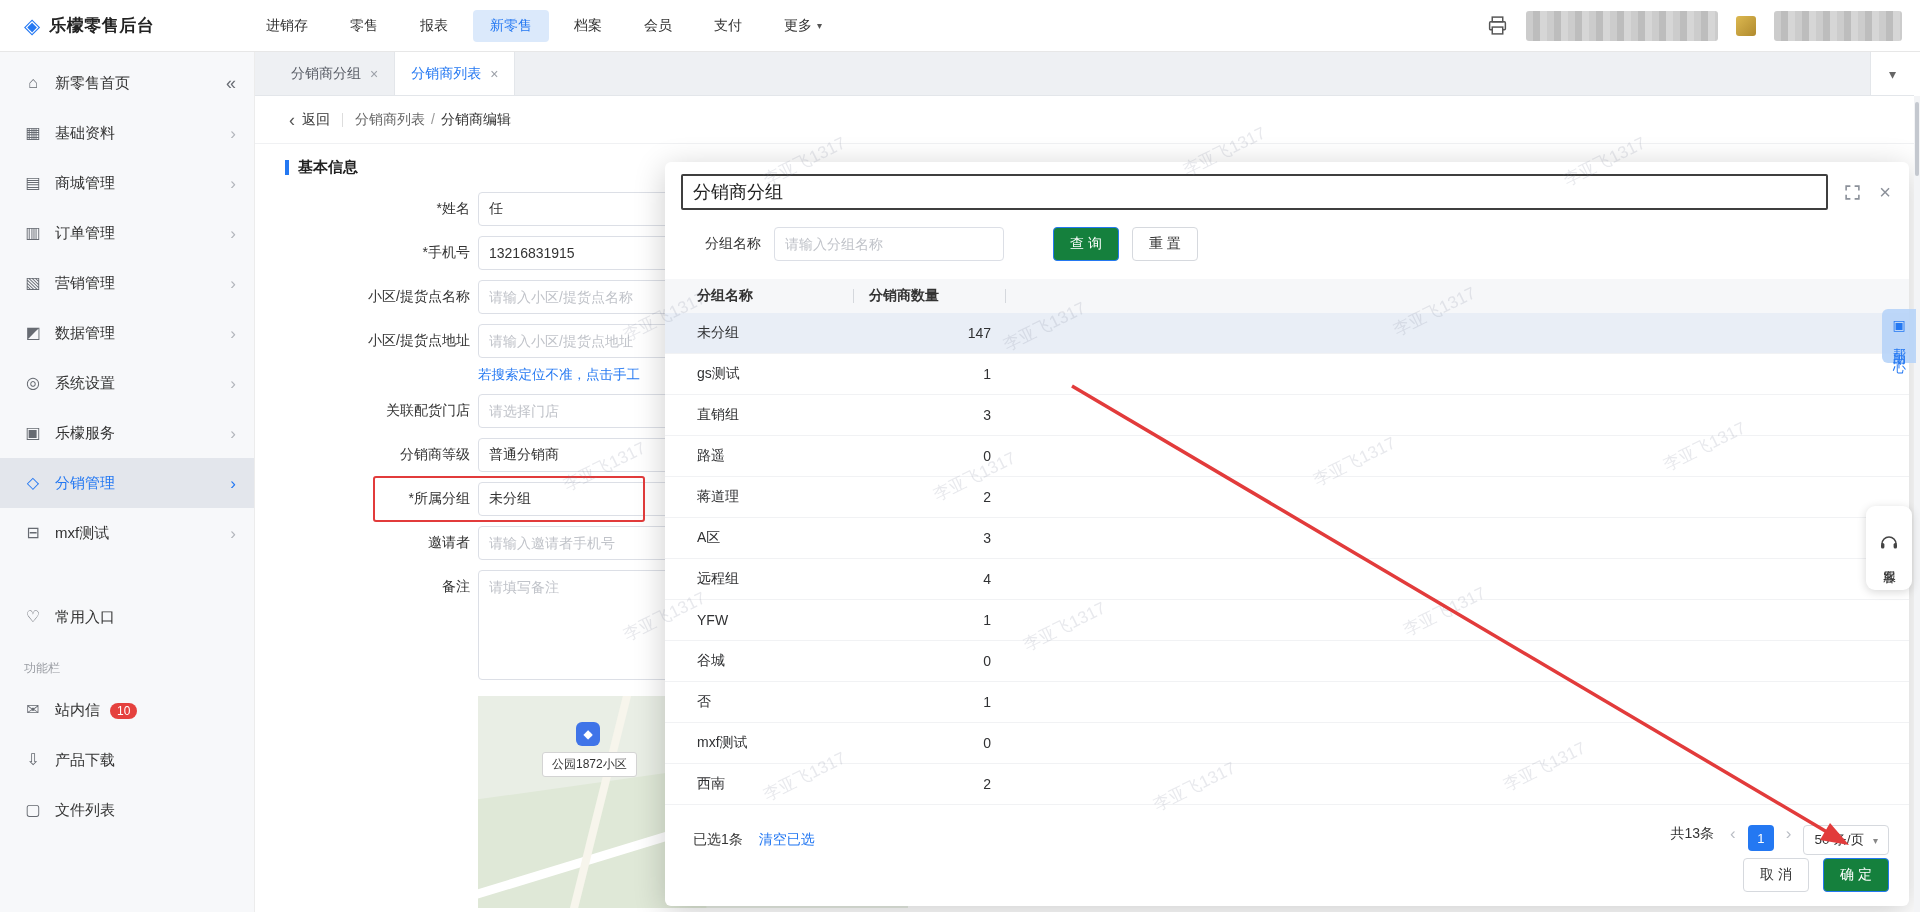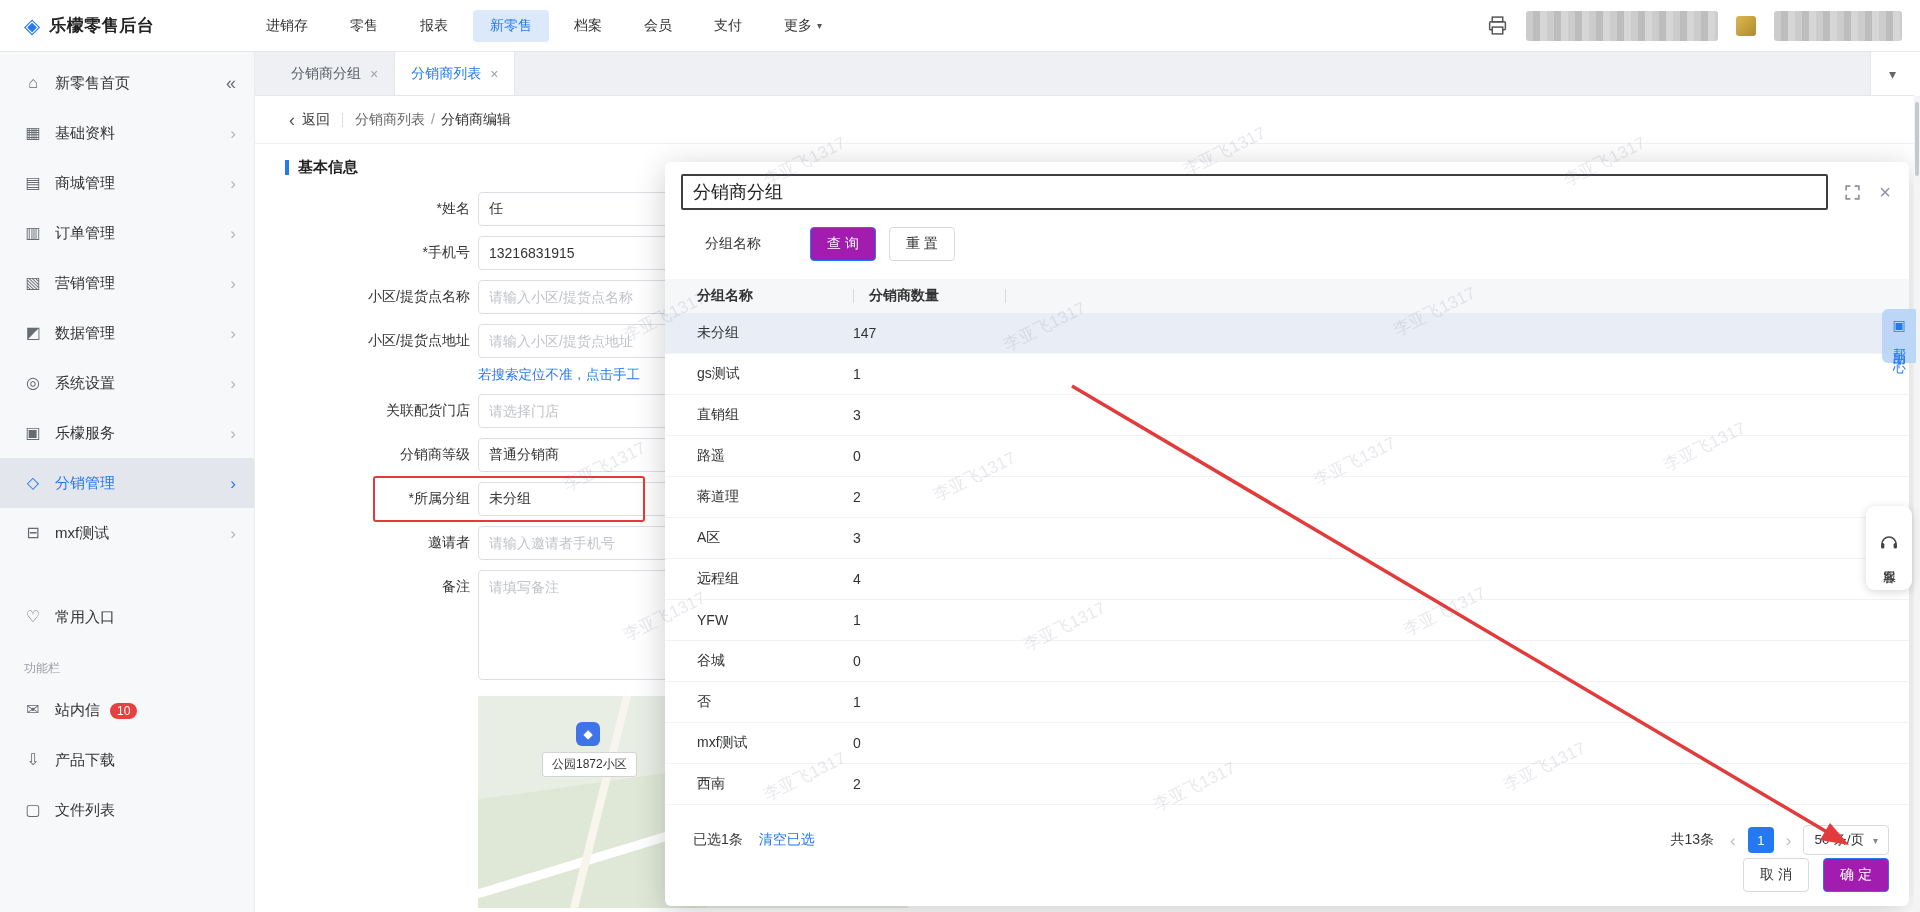--- a/index.html
+++ b/index.html
@@ -83,39 +83,39 @@
   .modal{position:absolute;left:665px;top:162px;width:1244px;height:744px;background:#fff;border-radius:6px;box-shadow:0 6px 32px rgba(0,0,0,.2);z-index:40}
   .modal-head{display:flex;align-items:center;padding:12px 18px 0 16px;gap:16px}
   .modal-title-box{flex:1;border:2px solid #3f3f3f;border-radius:2px;height:36px;display:flex;align-items:center;padding:0 10px;font-size:18px;color:#222}
   .modal-icons{display:flex;gap:18px;color:#8b9099;align-items:center}
   .mi{cursor:pointer;font-size:20px;line-height:1;display:flex;align-items:center}
   .modal-filter{display:flex;align-items:center;margin:17px 0 0 40px;gap:13px}
   .filter-label{color:#333}
   .filter-input{width:230px;height:34px;border:1px solid #dcdfe6;border-radius:4px;padding:0 10px;font-size:14px;color:#333;font-family:inherit;outline:none}
   .filter-input::placeholder{color:#c0c3c9}
   .btn{height:34px;border-radius:4px;padding:0 16px;font-size:14px;display:flex;align-items:center;cursor:pointer;white-space:nowrap}
-  .btn-primary{background:#a21caf;color:#fff;border:1px solid #2478f2}
+  .btn-primary{background:#15803d;color:#fff;border:1px solid #2478f2}
   .btn-plain{background:#fff;color:#333;border:1px solid #d6d9de}
   .ml{margin-left:36px}
 
   .mtable{margin-top:18px}
   .mthead{height:34px;background:#f6f7f9;display:flex;align-items:center;font-weight:bold;color:#333;position:relative}
   .th1{width:188px;padding-left:32px}
   .th2{width:152px;text-align:left;padding-left:16px}
   .hdiv{position:absolute;top:10px;width:1px;height:14px;background:#d5d8dd}
   .hdiv.d1{left:188px}.hdiv.d2{left:340px}
   .mrow{height:41px;display:flex;align-items:center;border-bottom:1px solid #f1f2f4;color:#303133;cursor:pointer}
   .mrow .c1{width:188px;padding-left:32px}
-  .mrow .c2{width:152px;padding-right:14px}
+  .mrow .c2{width:152px;text-align:right;padding-right:14px}
   .mrow.sel{background:#e9eef6}
 
   .mfoot{display:flex;align-items:center;margin-top:20px;padding:0 20px 0 28px}
   .sel-info{color:#333}
   .clear-link{color:#2478f2;margin-left:16px;cursor:pointer}
-  .mfoot-right{margin-left:auto;display:flex;align-items:center;gap:10px}
+  .mfoot-right{margin-left:auto;display:flex;gap:10px}
   .total{color:#333;margin-right:4px}
   .pg-prev,.pg-next{color:#b9bdc4;font-size:17px;cursor:pointer;padding:0 2px;line-height:1}
   .pg-cur{min-width:26px;height:26px;background:#2478f2;color:#fff;border-radius:4px;display:flex;align-items:center;justify-content:center;font-size:13px;cursor:pointer}
   .pg-size{height:30px;border:1px solid #d6d9de;border-radius:4px;display:flex;align-items:center;gap:9px;padding:0 10px;color:#333;font-size:13.5px;cursor:pointer}
   .pg-caret{color:#888;font-size:10px}
   .modal-actions{position:absolute;right:20px;bottom:14px;display:flex;gap:14px}
   .btn.w66{width:66px;justify-content:center}
 
   
   .help-float{position:absolute;right:4px;top:309px;width:34px;padding:9px 0 10px;background:rgba(181,211,248,.88);border-radius:6px 0 0 6px;color:#2478f2;display:flex;flex-direction:column;align-items:center;gap:5px;z-index:50;cursor:pointer}
@@ -343,20 +343,21 @@
         <svg width="17" height="17" viewBox="0 0 16 16" stroke="#8b9099" stroke-width="1.5" fill="none">
             <path d="M2 6V2h4M10 2h4v4M14 10v4h-4M6 14H2v-4"></path>
           </svg>
       </span>
       <span class="mi">×</span>
     </div>
   </div>
 
   <div class="modal-filter">
     <span class="filter-label">分组名称</span>
+    <input class="filter-input" placeholder="请输入分组名称" style="">
     <button class="btn btn-primary ml">查 询</button>
     <button class="btn btn-plain">重 置</button>
   </div>
 
   <div class="mtable">
     <div class="mthead">
       <div class="th1">分组名称</div>
       <div class="th2">分销商数量</div>
       <span class="hdiv d1"></span>
       <span class="hdiv d2"></span>

